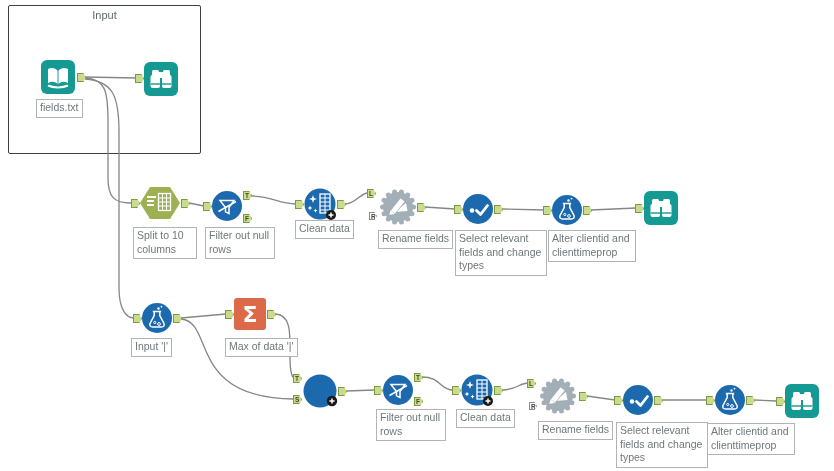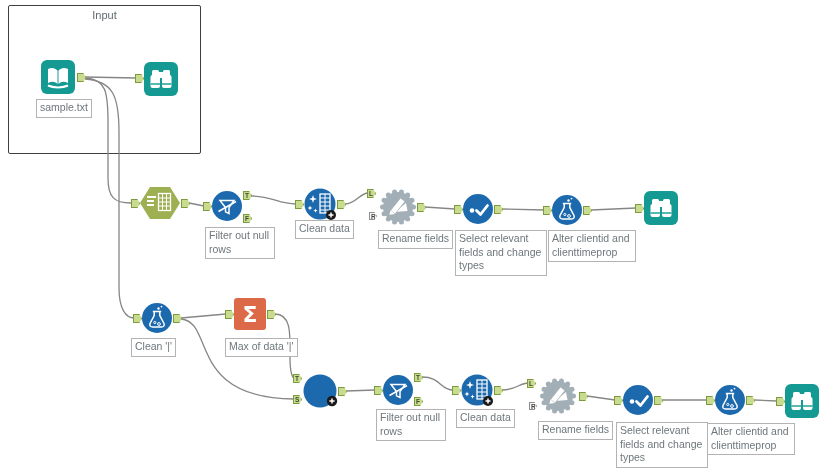--- a/index.html
+++ b/index.html
@@ -317,27 +317,28 @@
   <div class="anchor plain" style="left:494px;top:386px"></div>
   <div class="anchor" style="left:527px;top:379px">L</div>
   <div class="anchor white" style="left:529px;top:402px">R</div>
   <div class="anchor plain" style="left:579px;top:392px"></div>
   <div class="anchor plain" style="left:614px;top:396px"></div>
   <div class="anchor plain" style="left:654px;top:396px"></div>
   <div class="anchor plain" style="left:706px;top:396px"></div>
   <div class="anchor plain" style="left:746px;top:396px"></div>
   <div class="anchor plain" style="left:776px;top:397px"></div>
 
-  <div class="lbl nowrap" style="left:36px;top:99px">sample.txt</div>
+  <div class="lbl nowrap" style="left:36px;top:99px">fields.txt</div>
+  <div class="lbl" style="left:133px;top:227px;width:56px">Split to 10 columns</div>
   <div class="lbl" style="left:205px;top:227px;width:62px">Filter out null rows</div>
   <div class="lbl nowrap" style="left:295px;top:220px">Clean data</div>
   <div class="lbl nowrap" style="left:378px;top:230px">Rename fields</div>
   <div class="lbl" style="left:455px;top:230px;width:84px">Select relevant fields and change types</div>
   <div class="lbl" style="left:548px;top:230px;width:80px">Alter clientid and clienttimeprop</div>
-  <div class="lbl nowrap" style="left:131px;top:338px">Clean '|'</div>
+  <div class="lbl nowrap" style="left:131px;top:338px">Input '|'</div>
   <div class="lbl nowrap" style="left:225px;top:338px">Max of data '|'</div>
   <div class="lbl" style="left:376px;top:409px;width:62px">Filter out null rows</div>
   <div class="lbl nowrap" style="left:456px;top:409px">Clean data</div>
   <div class="lbl nowrap" style="left:538px;top:421px">Rename fields</div>
   <div class="lbl" style="left:616px;top:422px;width:84px">Select relevant fields and change types</div>
   <div class="lbl" style="left:707px;top:423px;width:80px">Alter clientid and clienttimeprop</div>
 
 </div>
 
 </body></html>

